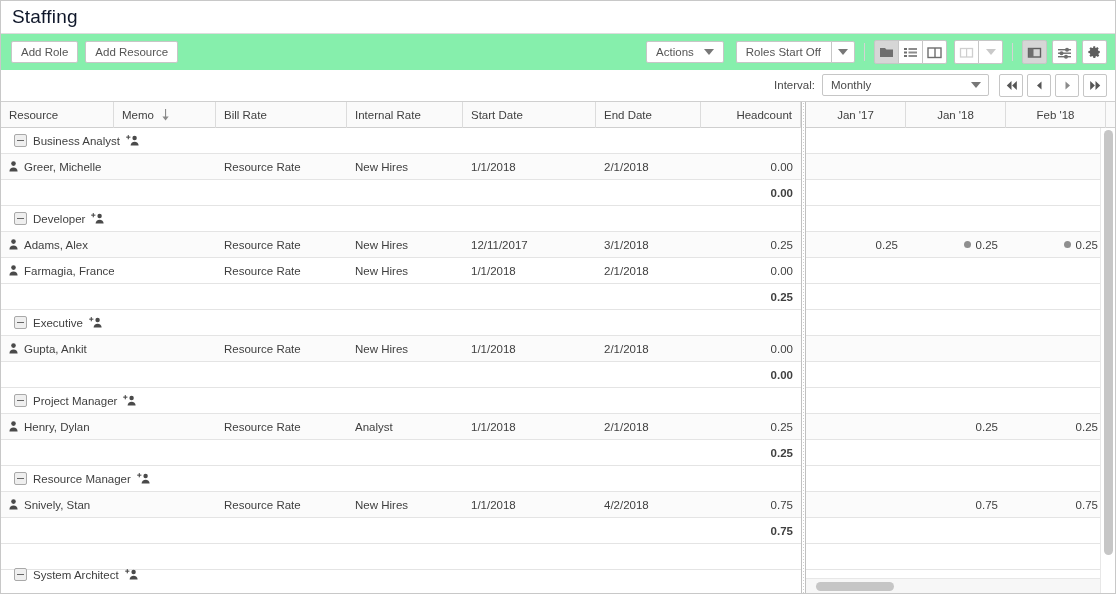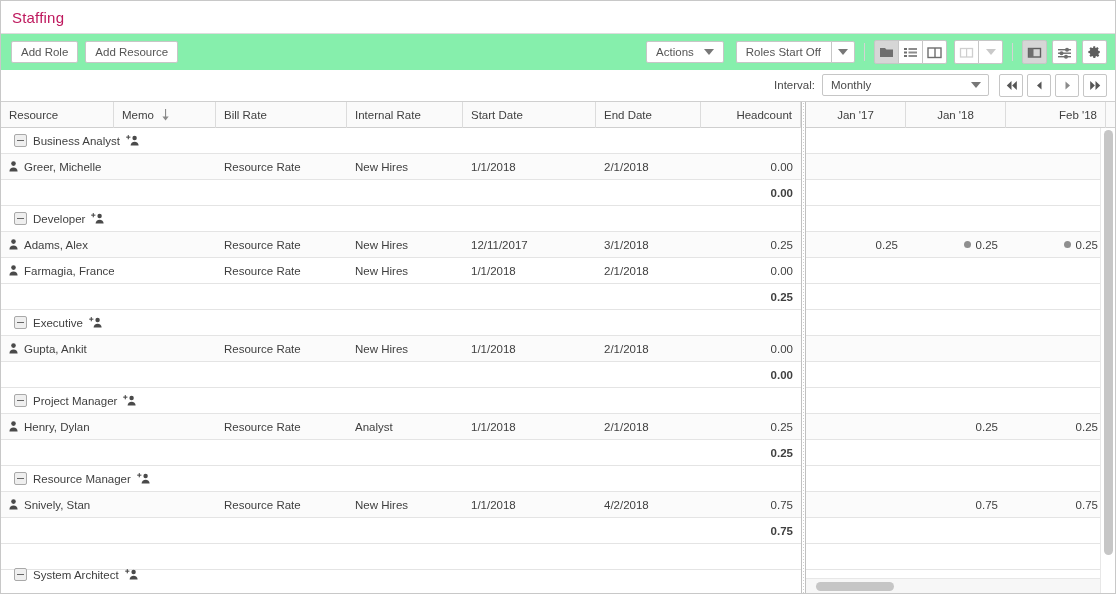--- a/index.html
+++ b/index.html
@@ -20,21 +20,21 @@
   }
 
   
   .titlebar {
     height: 33px;
     display: flex; align-items: center;
     padding-left: 11px;
     border-bottom: 1px solid #dcdcdc;
     background: #fff;
   }
-  .titlebar .title { font-size: 15px; color: #be185d; letter-spacing: .2px; }
+  .titlebar .title { font-size: 19px; color: #0f172a; letter-spacing: .2px; }
 
   
   .toolbar {
     height: 36px;
     display: flex; align-items: center;
     padding: 0 8px 0 10px;
     background: #86efac;
     position: relative;
   }
   .btn {
@@ -764,21 +764,21 @@
       <div class="pane-divider"></div>
 
       <div class="pane-right">
         <div class="hdr" id="right-header" style="padding-right:15px">
             <div class="hc ctr" style="width: 100px; flex: 0 0 100px;">
               <span>Jan '17</span>
             </div>
             <div class="hc ctr" style="width: 100px; flex: 0 0 100px;">
               <span>Jan '18</span>
             </div>
-            <div class="hc ctr" style="width: 100px; flex: 0 0 100px; justify-content: flex-end;">
+            <div class="hc ctr" style="width: 100px; flex: 0 0 100px;">
               <span>Feb '18</span>
             </div>
           </div>
         <div class="rows" id="right-rows" style="padding-right:15px">
             <div class="row group">
               <div class="cell num" style="width: 100px; flex: 0 0 100px;">
                 <span></span>
               </div>
               <div class="cell num" style="width: 100px; flex: 0 0 100px;">
                 <span></span>

